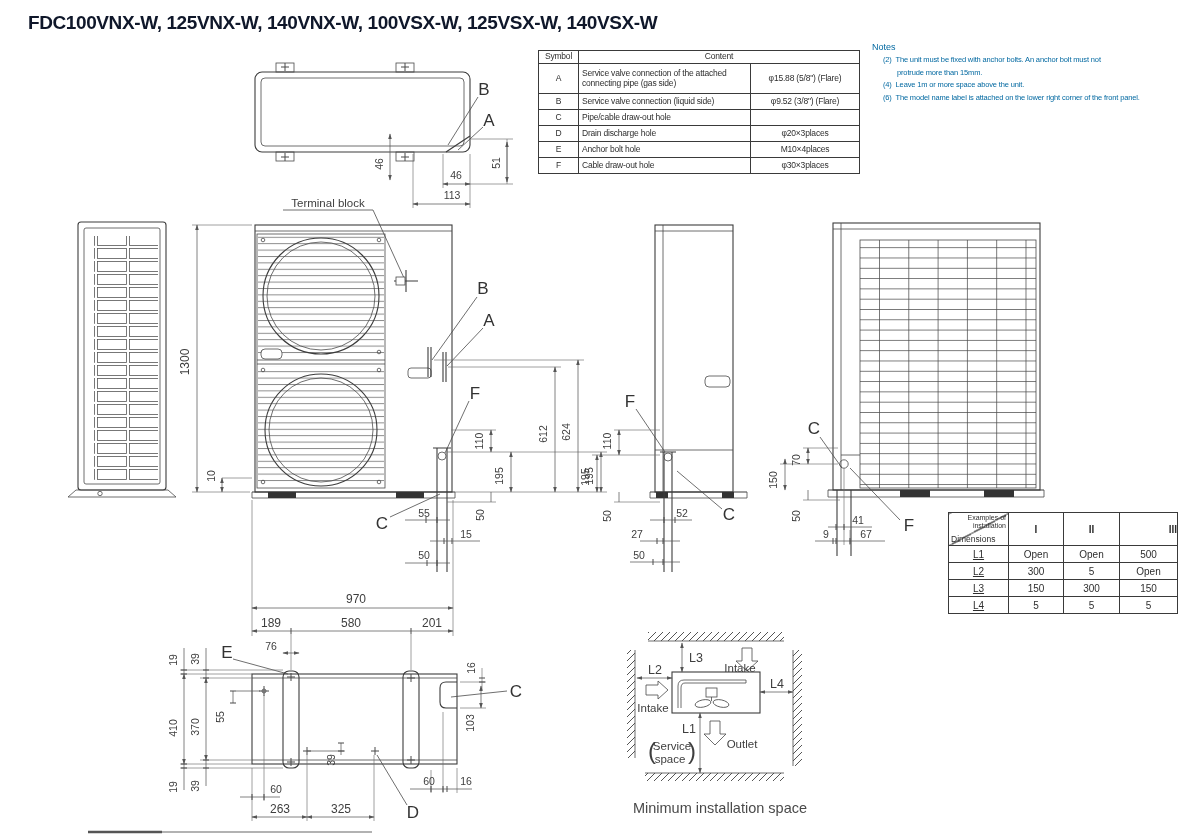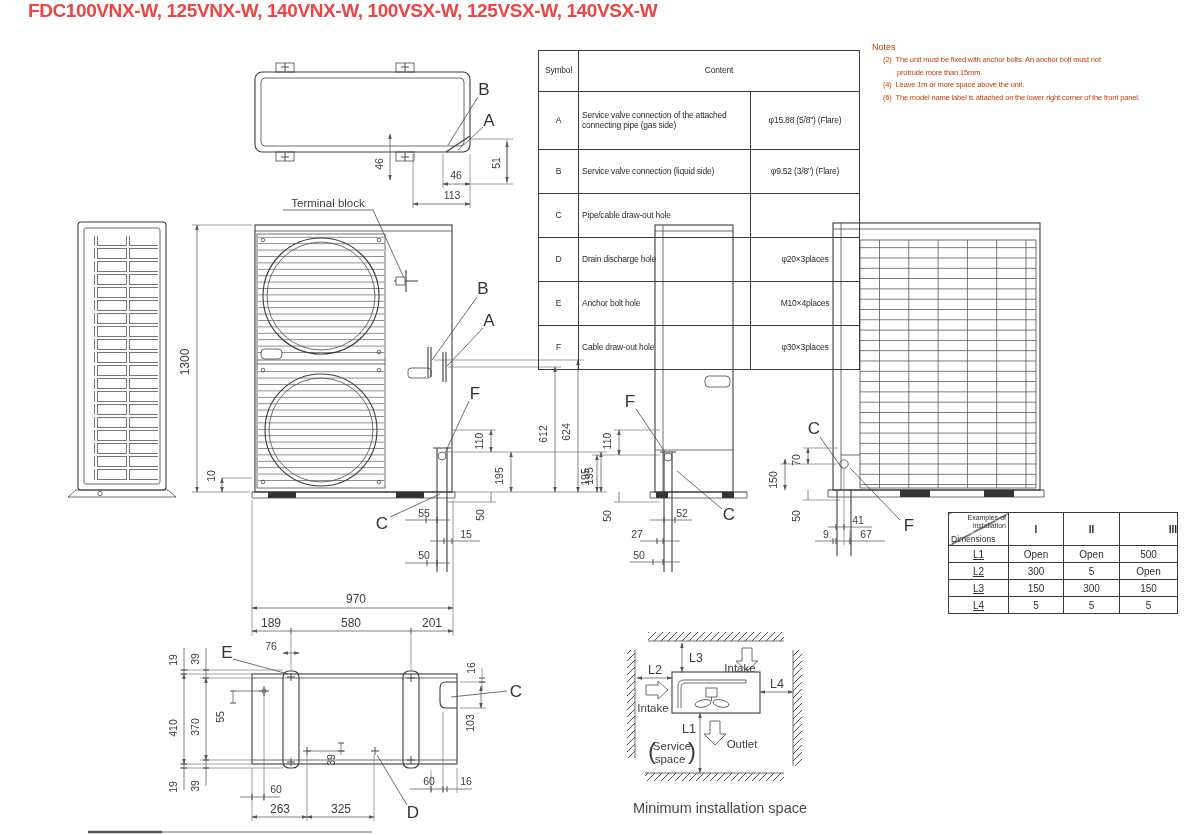--- a/index.html
+++ b/index.html
@@ -1,19 +1,19 @@
 <!DOCTYPE html>
 <html><head>
 <meta charset="utf-8">
 <style>
   html,body{margin:0;padding:0;background:#ffffff;}
   .canvas{position:relative;width:1200px;height:835px;background:#fff;overflow:hidden;
           font-family:"Liberation Sans",sans-serif;}
-  .page-title{position:absolute;left:28px;top:0;font-size:19px;font-weight:700;
-              letter-spacing:-0.4px;color:#ef4444;white-space:nowrap;text-align:right;}
+  .page-title{position:absolute;left:28px;top:12px;font-size:19px;font-weight:700;
+              letter-spacing:-0.4px;color:#0f172a;white-space:nowrap;text-align:right;}
   svg text{font-family:"Liberation Sans",sans-serif;fill:#3e3e3e;}
   .dt{font-size:10.5px;text-anchor:middle;}
   .dtc{font-size:12px;text-anchor:middle;}
   .lb{font-size:17px;text-anchor:middle;fill:#333;}
   .tbt{font-size:11.5px;text-anchor:middle;}
   .cap{font-size:14.5px;text-anchor:middle;fill:#4a4a4a;}
   .mst{font-size:11.5px;text-anchor:middle;}
   .msl{font-size:12.5px;text-anchor:middle;}
   .par{font-size:24px;text-anchor:middle;font-weight:300;}
   .ln{fill:none;stroke:#3c3c3c;stroke-width:1.1;}
@@ -21,30 +21,30 @@
   .ext{fill:none;stroke:#6e6e6e;stroke-width:0.65;}
   .dim{fill:none;stroke:#5a5a5a;stroke-width:0.75;}
   .ldr{fill:none;stroke:#4a4a4a;stroke-width:0.8;}
   .tick{stroke:#4a4a4a;stroke-width:1;}
   .dk{fill:#333;stroke:none;}
   .wh{fill:#fff;}
 
   
   .symtab{position:absolute;left:538px;top:50px;border-collapse:collapse;
           font-size:8.5px;letter-spacing:-0.2px;color:#2e2e2e;table-layout:fixed;}
-  .symtab th,.symtab td{border:1px solid #3a3a3a;padding:14px 3px;line-height:1.15;}
+  .symtab th,.symtab td{border:1px solid #3a3a3a;padding:0 3px;line-height:1.15;}
   .symtab th{font-weight:normal;text-align:center;height:12px;}
   .symtab td{height:15px;}
   .symtab .c-sym{width:33px;text-align:center;}
   .symtab .c-desc{width:165px;text-align:left;margin-left:40px;}
   .symtab .c-val{width:102px;text-align:center;}
   .symtab .rowA td{height:29px;}
 
   
-  .notes{position:absolute;left:872px;top:42px;width:325px;color:#c2410c;}
+  .notes{position:absolute;left:872px;top:42px;width:325px;color:#0369a1;}
   .notes-title{font-size:9px;margin-bottom:2px;}
   .note{font-size:7.5px;letter-spacing:-0.15px;line-height:12.6px;
         padding-left:25px;text-indent:-14px;white-space:pre;}
 
   
   .instab{position:absolute;left:948px;top:512px;border-collapse:collapse;
           font-size:10px;color:#2e2e2e;table-layout:fixed;}
   .instab th,.instab td{border:1px solid #3a3a3a;text-align:center;padding:0;}
   .instab td{height:16px;}
   .instab .c0{width:59px;text-decoration:underline;}.instab .c1{width:54px;}.instab .c2{width:55px;}.instab .c3{width:57px;text-align:right;}

